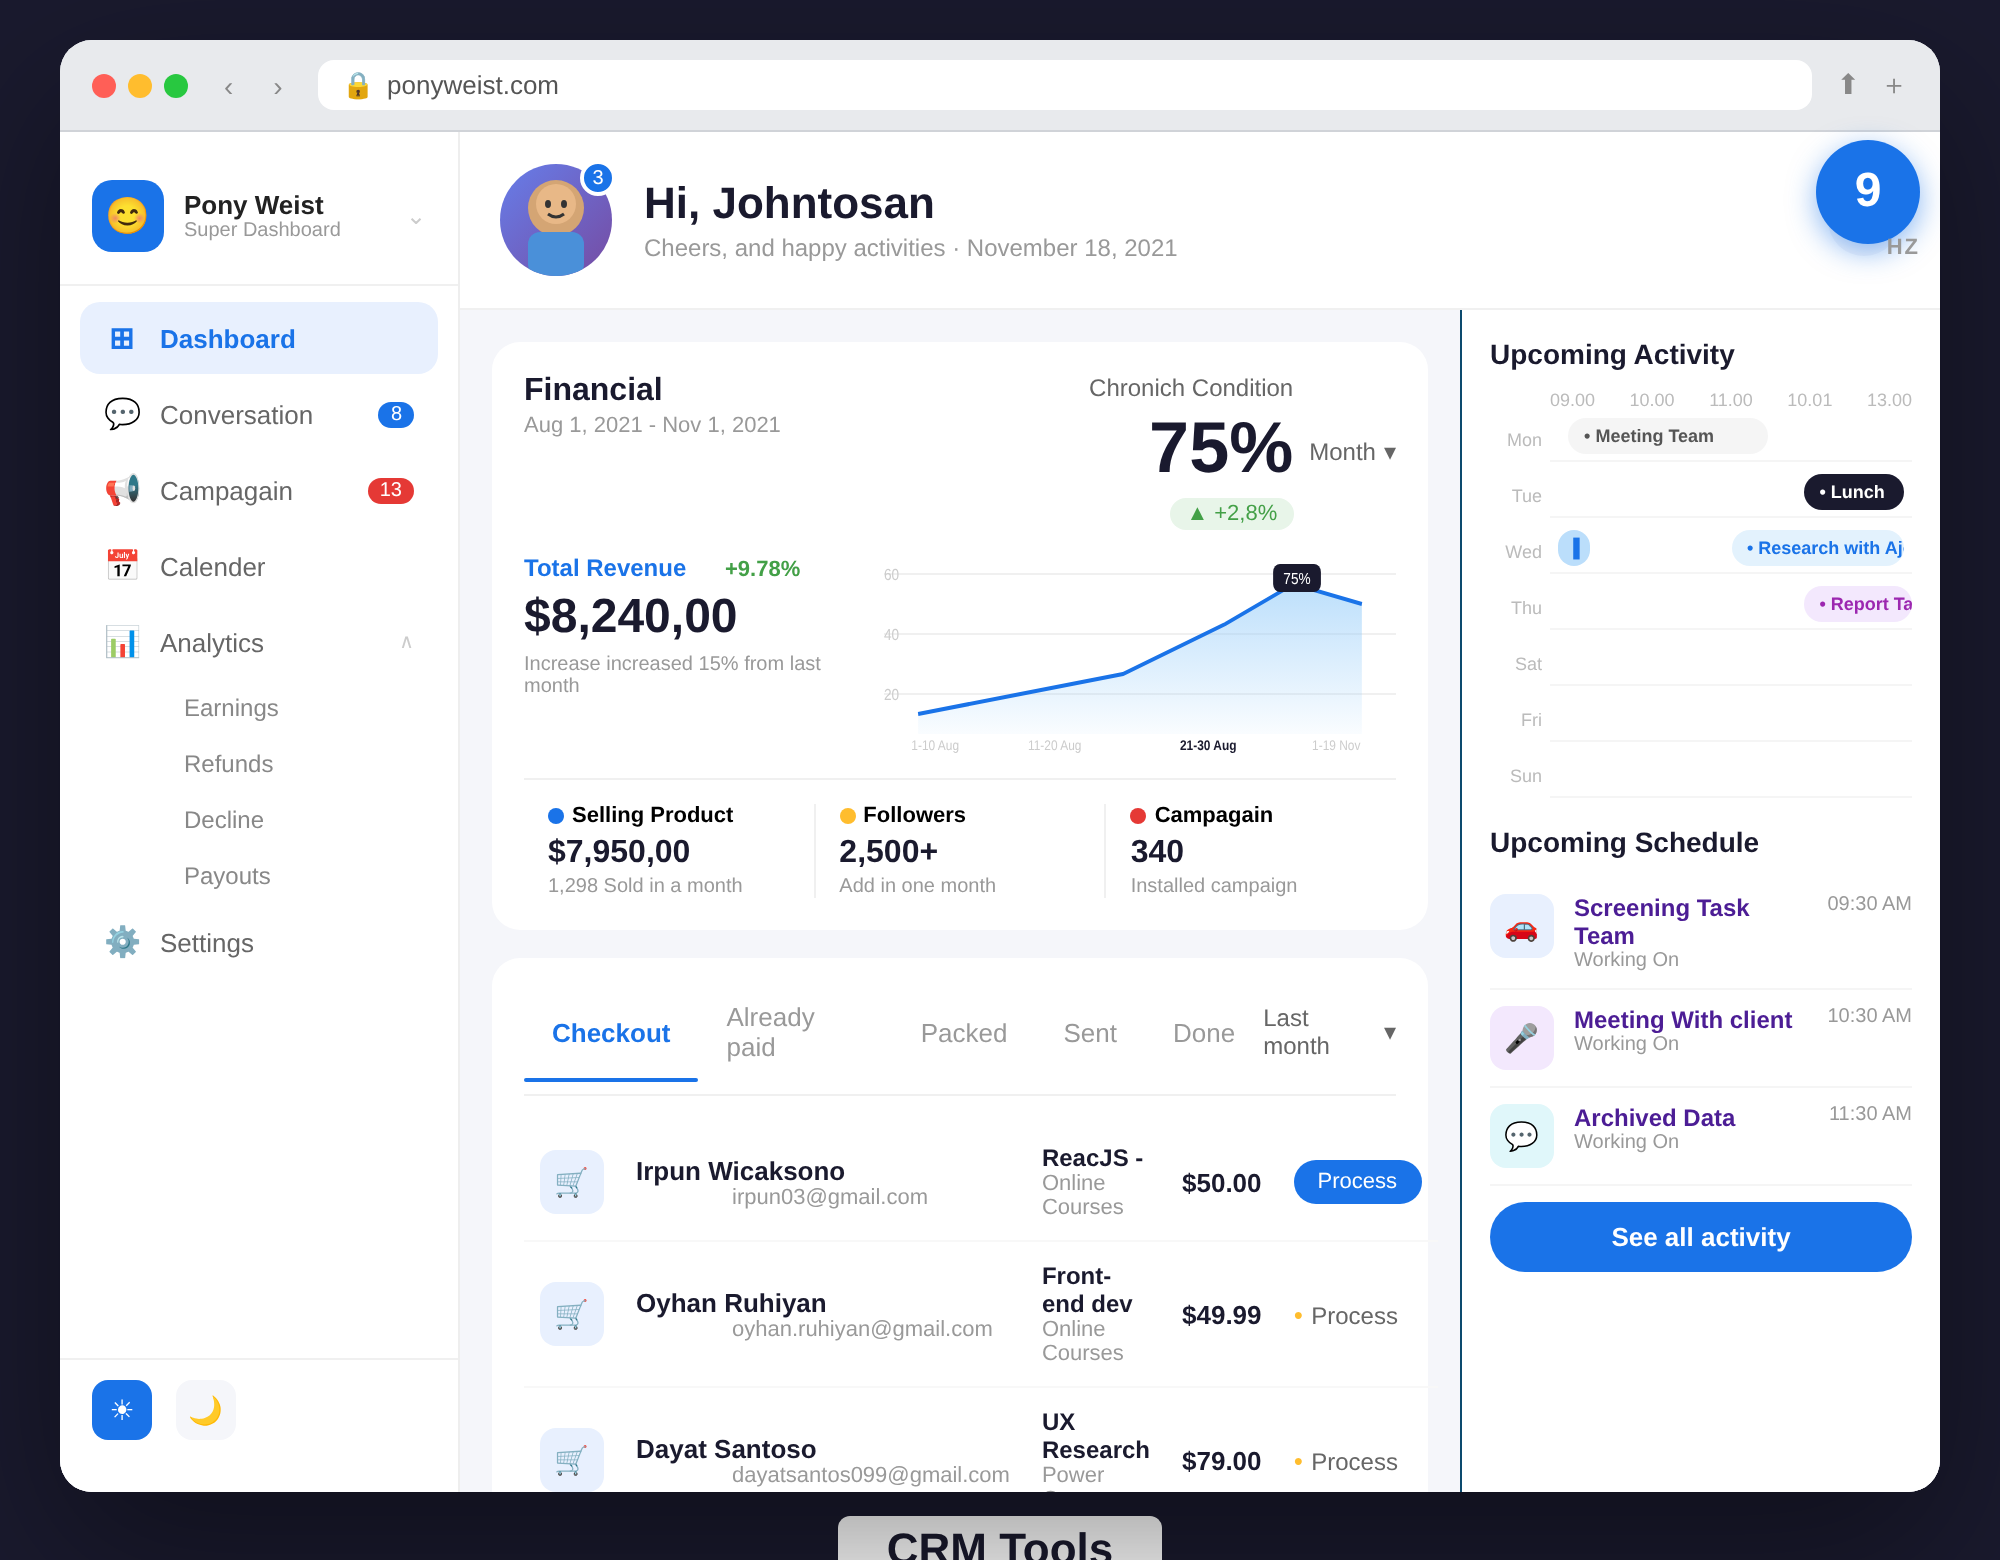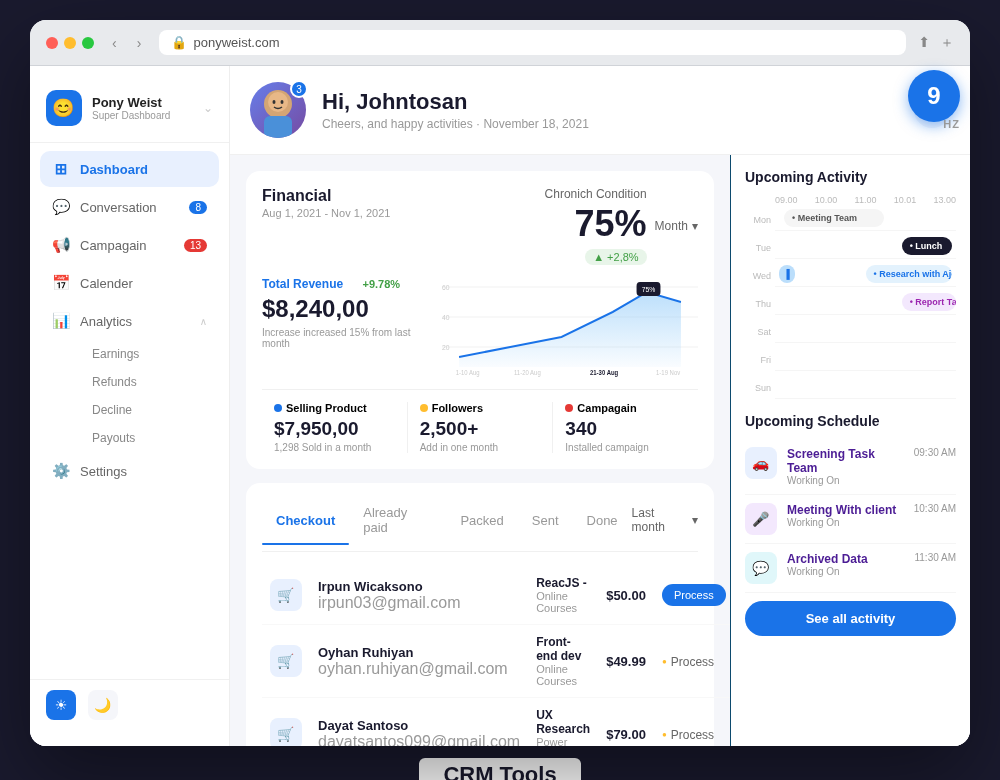--- a/index.html
+++ b/index.html
@@ -248,21 +248,21 @@
       padding-top: 12px;
       border-top: 1px solid #f0f0f0;
     }
     .stat-item { flex: 1; padding: 0 12px; }
     .stat-item:not(:last-child) { border-right: 1px solid #f0f0f0; }
     .stat-label {
       font-size: 11px; font-weight: 600; margin-bottom: 4px;
       display: flex; align-items: center; gap: 4px;
     }
     .stat-dot { width: 8px; height: 8px; border-radius: 50%; }
-    .stat-value { font-size: 19px; font-weight: 800; color: #1a1a2e; }
+    .stat-value { font-size: 16px; font-weight: 800; color: #1a1a2e; }
     .stat-sub { font-size: 10px; color: #999; margin-top: 2px; }
 
     
     .orders-card {
       background: white;
       border-radius: 14px;
       padding: 16px;
       flex: 1;
     }
     .orders-tabs {
@@ -302,21 +302,21 @@
     .orders-table { width: 100%; border-collapse: collapse; }
     .orders-table tr { border-bottom: 1px solid #f8f8f8; }
     .orders-table td { padding: 10px 8px; font-size: 12px; color: #444; vertical-align: middle; }
     .customer-avatar-sm {
       width: 32px; height: 32px; border-radius: 8px;
       background: #e8f0fe;
       display: flex; align-items: center; justify-content: center;
       font-size: 14px; color: #1a73e8;
     }
     .customer-name { font-size: 13px; font-weight: 600; color: #1a1a2e; }
-    .customer-email { font-size: 16px; color: #999; }
+    .customer-email { font-size: 11px; color: #999; margin-left: 48px; }
     .product-name { font-size: 12px; font-weight: 600; color: #1a1a2e; }
     .product-type { font-size: 11px; color: #999; }
     .price { font-size: 13px; font-weight: 700; color: #1a1a2e; }
     .process-btn {
       background: #1a73e8;
       color: white; font-size: 11px;
       padding: 5px 12px; border-radius: 20px;
       border: none; cursor: pointer;
     }
     .process-dot {

